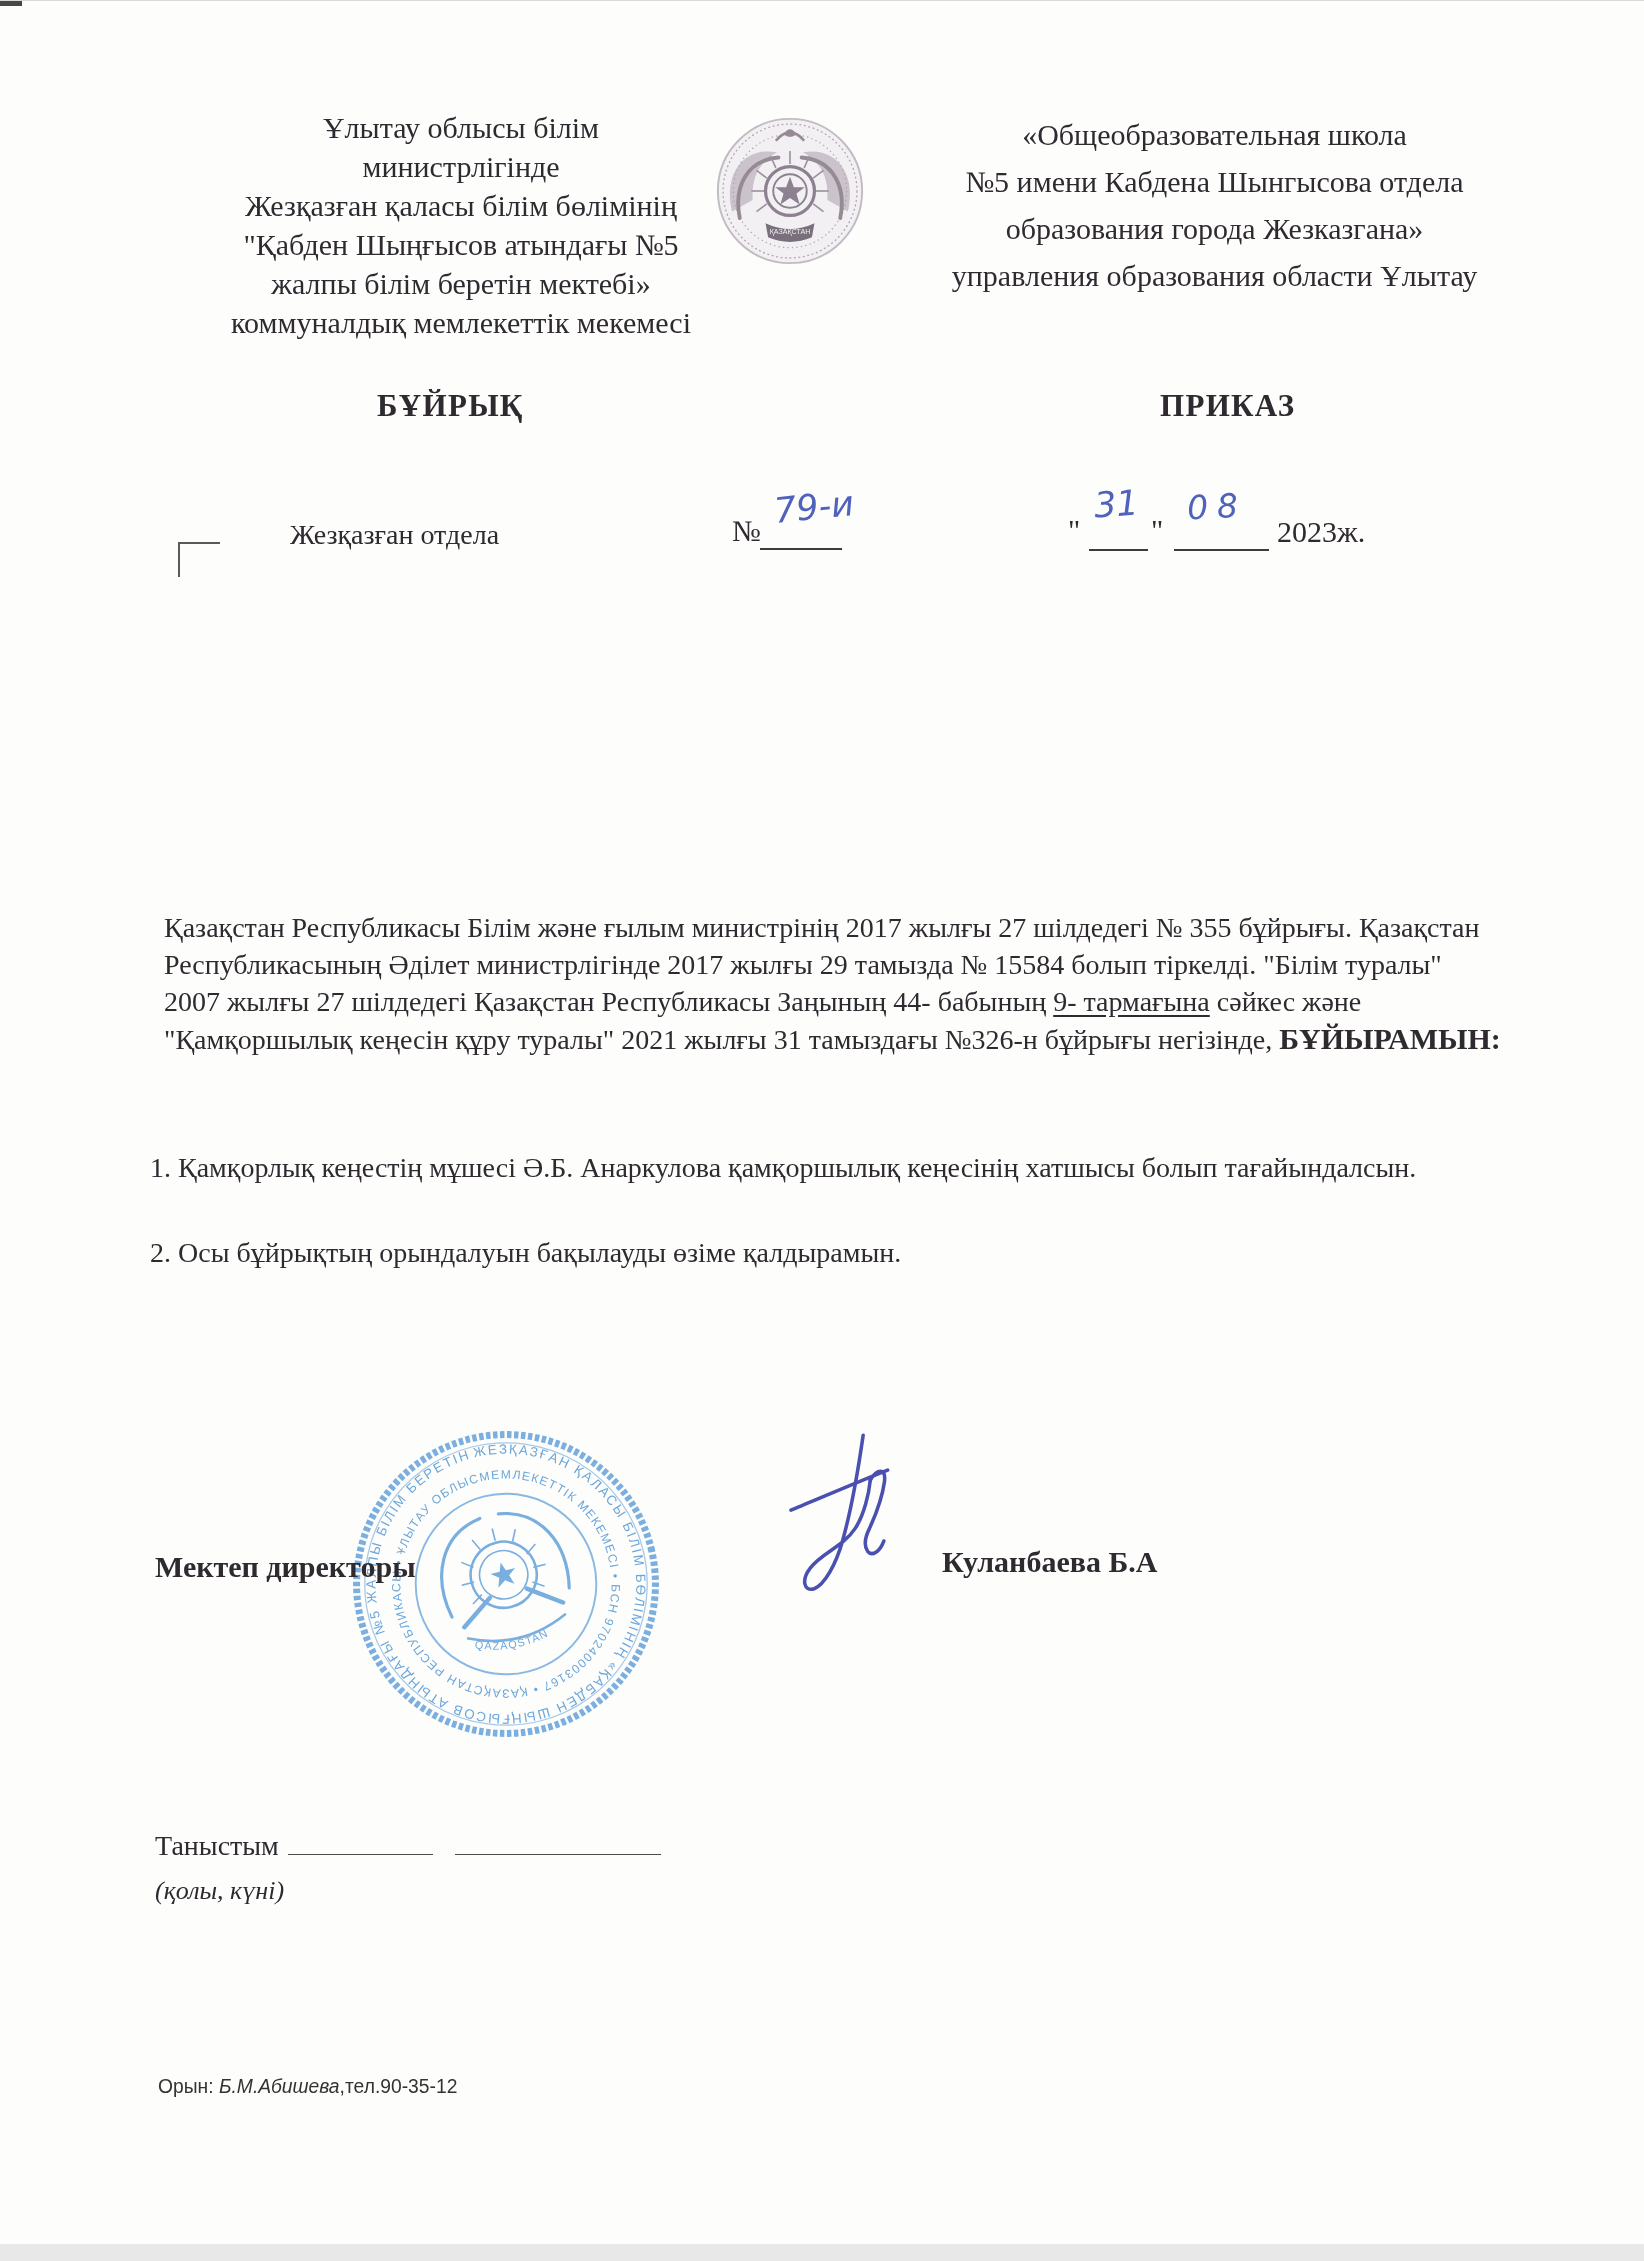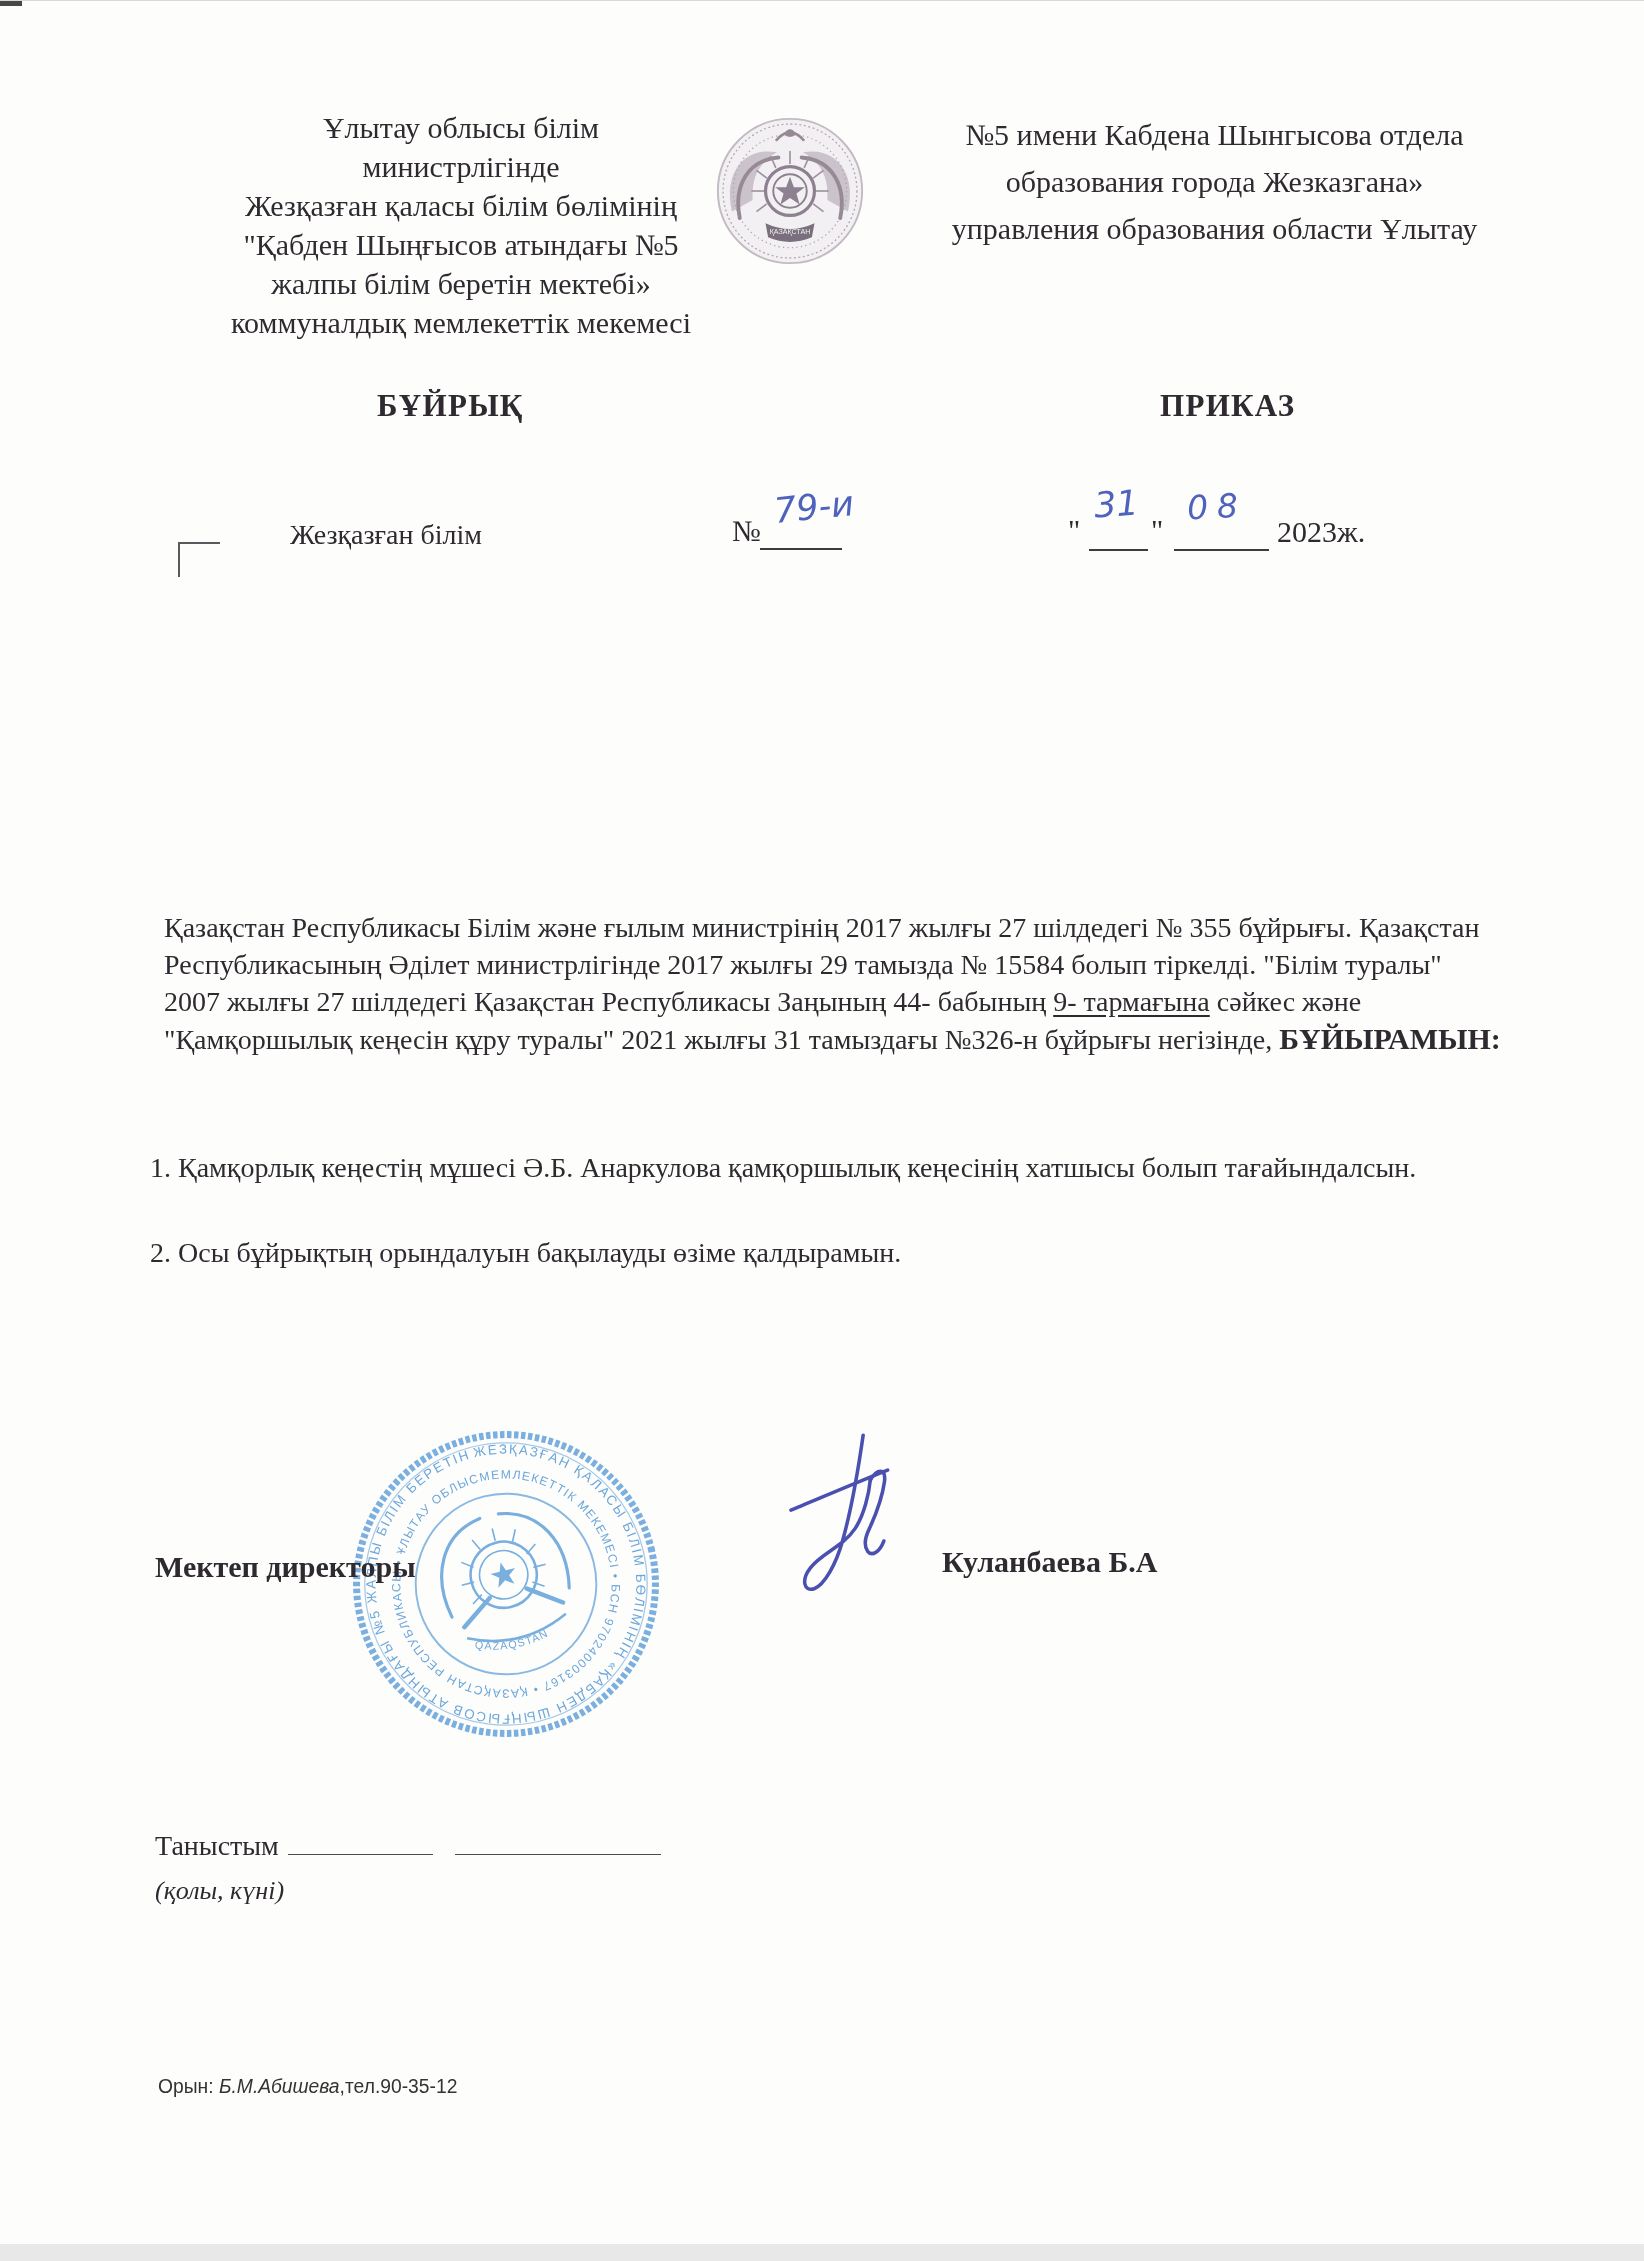--- a/index.html
+++ b/index.html
@@ -103,29 +103,30 @@
 
     <circle cx="118" cy="118" r="38" fill="#f3f0f3" stroke="#8d8090" stroke-width="5"></circle>
     <circle cx="118" cy="118" r="26" fill="none" stroke="#8d8090" stroke-width="3"></circle>
     <path d="M118,96 L124,112 L141,112 L128,122 L133,139 L118,129 L103,139 L108,122 L95,112 L112,112 Z" fill="#8d8090"></path>
 
     <path d="M80,168 Q118,186 156,168 L152,190 Q118,204 84,190 Z" fill="#7a6f7c"></path>
     <text x="118" y="185" text-anchor="middle" font-size="11" fill="#f3f0f3" font-family="Liberation Sans, sans-serif">ҚАЗАҚСТАН</text>
   </svg>
 
   <div class="abs hdr-right">
+    <div>«Общеобразовательная школа</div>
     <div>№5 имени Кабдена Шынгысова отдела</div>
     <div>образования города Жезказгана»</div>
     <div>управления образования области Ұлытау</div>
   </div>
 
   <div class="abs order-kk">БҰЙРЫҚ</div>
   <div class="abs order-ru">ПРИКАЗ</div>
 
-  <div class="abs city nowrap">Жезқазған білім</div>
+  <div class="abs city nowrap">Жезқазған отдела</div>
   <div class="abs corner-mark"></div>
 
   <span class="abs no-label">№</span>
   <span class="abs blank u-number"></span>
   <span class="abs hand hw-number nowrap">79-и</span>
 
   <span class="abs q1">"</span>
   <span class="abs blank u-day"></span>
   <span class="abs hand hw-day nowrap">31</span>
   <span class="abs q2">"</span>

